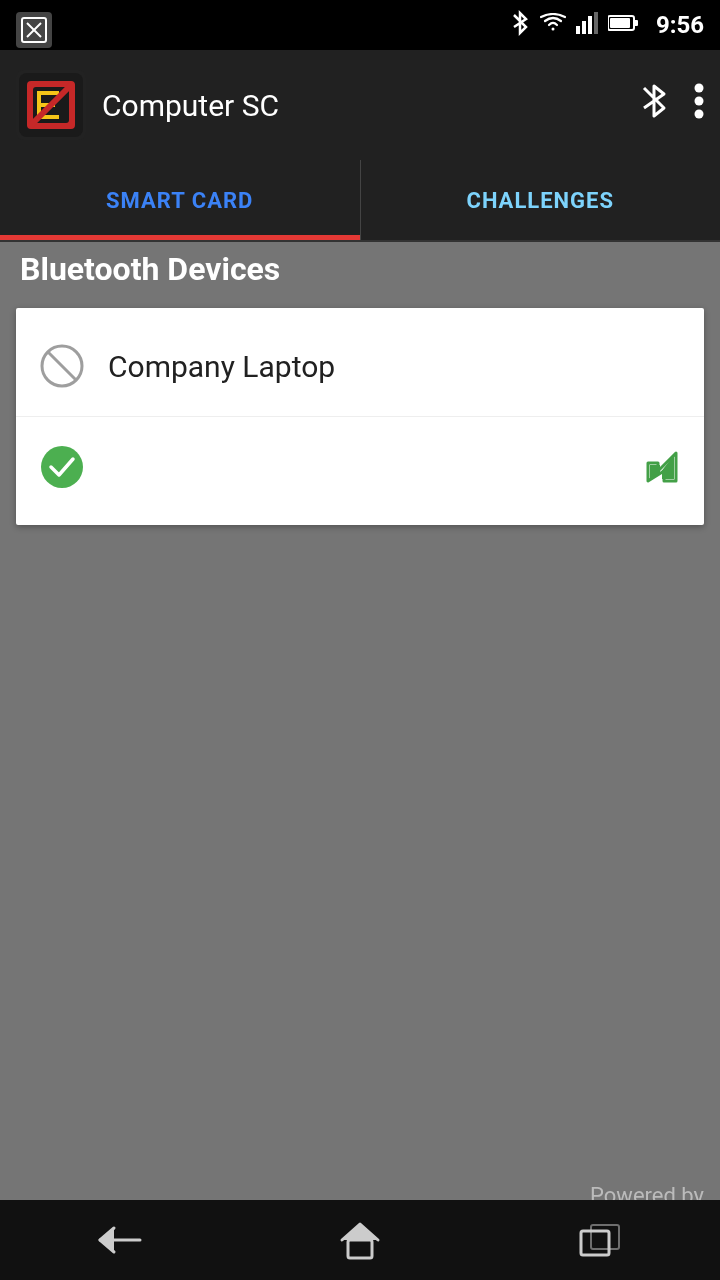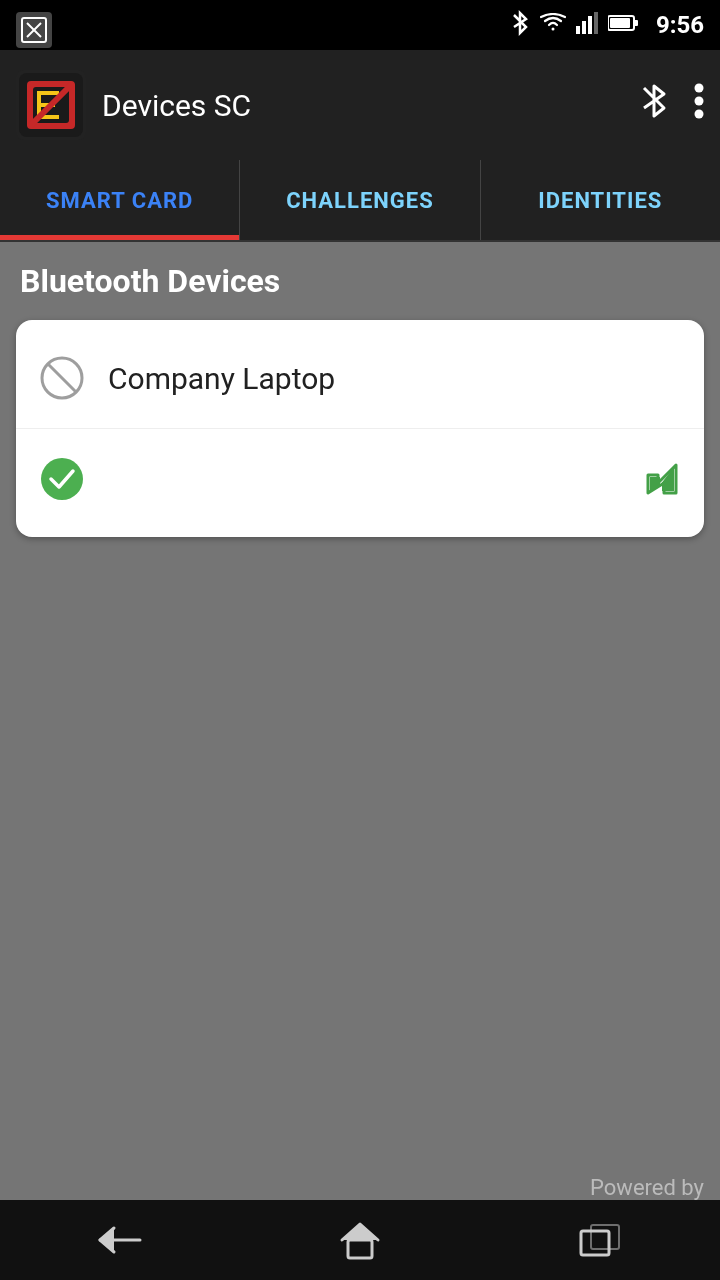--- a/index.html
+++ b/index.html
@@ -118,35 +118,35 @@
       left: 0;
       right: 0;
       height: 5px;
       background: #e53935;
     }
 
     
     #content {
       width: 100%;
       background: #757575;
-      padding: 20px 16px;
+      padding: 8px 16px;
     }
 
     .section-title {
       color: white;
       font-size: 32px;
       font-weight: bold;
       margin-bottom: 20px;
       padding-left: 4px;
     }
 
     
     .device-card {
       background: white;
-      border-radius: 16px;
+      border-radius: 2px;
       padding: 8px 0;
       box-shadow: 0 2px 6px rgba(0,0,0,0.3);
     }
     .device-item {
       display: flex;
       align-items: center;
       padding: 28px 24px;
       cursor: pointer;
       position: relative;
     }
@@ -172,21 +172,21 @@
       right: 24px;
       top: 50%;
       transform: translateY(-50%);
       width: 36px;
       height: 36px;
     }
 
     
     #branding {
       position: absolute;
-      bottom: 80px;
+      bottom: 72px;
       right: 16px;
       display: flex;
       align-items: center;
       gap: 8px;
     }
     .powered-by-text {
       color: #bbb;
       font-size: 22px;
     }
     .entrust-logo {
@@ -279,21 +279,21 @@
       <rect x="14" y="14" width="36" height="36" rx="3" fill="#1a1a1a"></rect>
 
       <rect x="18" y="18" width="22" height="4" fill="#f5c518"></rect>
       <rect x="18" y="30" width="18" height="4" fill="#f5c518"></rect>
       <rect x="18" y="42" width="22" height="4" fill="#f5c518"></rect>
       <rect x="18" y="18" width="4" height="28" fill="#f5c518"></rect>
 
       <line x1="10" y1="54" x2="54" y2="10" stroke="#c62828" stroke-width="6"></line>
     </svg>
   </div>
-  <span class="app-title">Devices SC</span>
+  <span class="app-title">Computer SC</span>
   <div class="app-bar-actions">
 
     <span class="app-bar-action">
       <svg width="32" height="42" viewBox="0 0 32 42" fill="none">
         <polyline points="6,8 26,28 16,36 16,6 26,14 6,28" stroke="white" stroke-width="3" fill="none" stroke-linejoin="round"></polyline>
       </svg>
     </span>
 
     <span class="app-bar-action">
       <svg width="10" height="36" viewBox="0 0 10 36" fill="white">
@@ -304,23 +304,20 @@
     </span>
   </div>
 </div>
 
 <div id="tab-bar">
   <div class="tab active">
     <span>SMART CARD</span>
   </div>
   <div class="tab">
     <span>CHALLENGES</span>
-  </div>
-  <div class="tab">
-    <span>IDENTITIES</span>
   </div>
 </div>
 
 <div id="content">
   <div class="section-title">Bluetooth Devices</div>
 
   <div class="device-card">
 
     <div class="device-item">
       <div class="device-status-icon">

